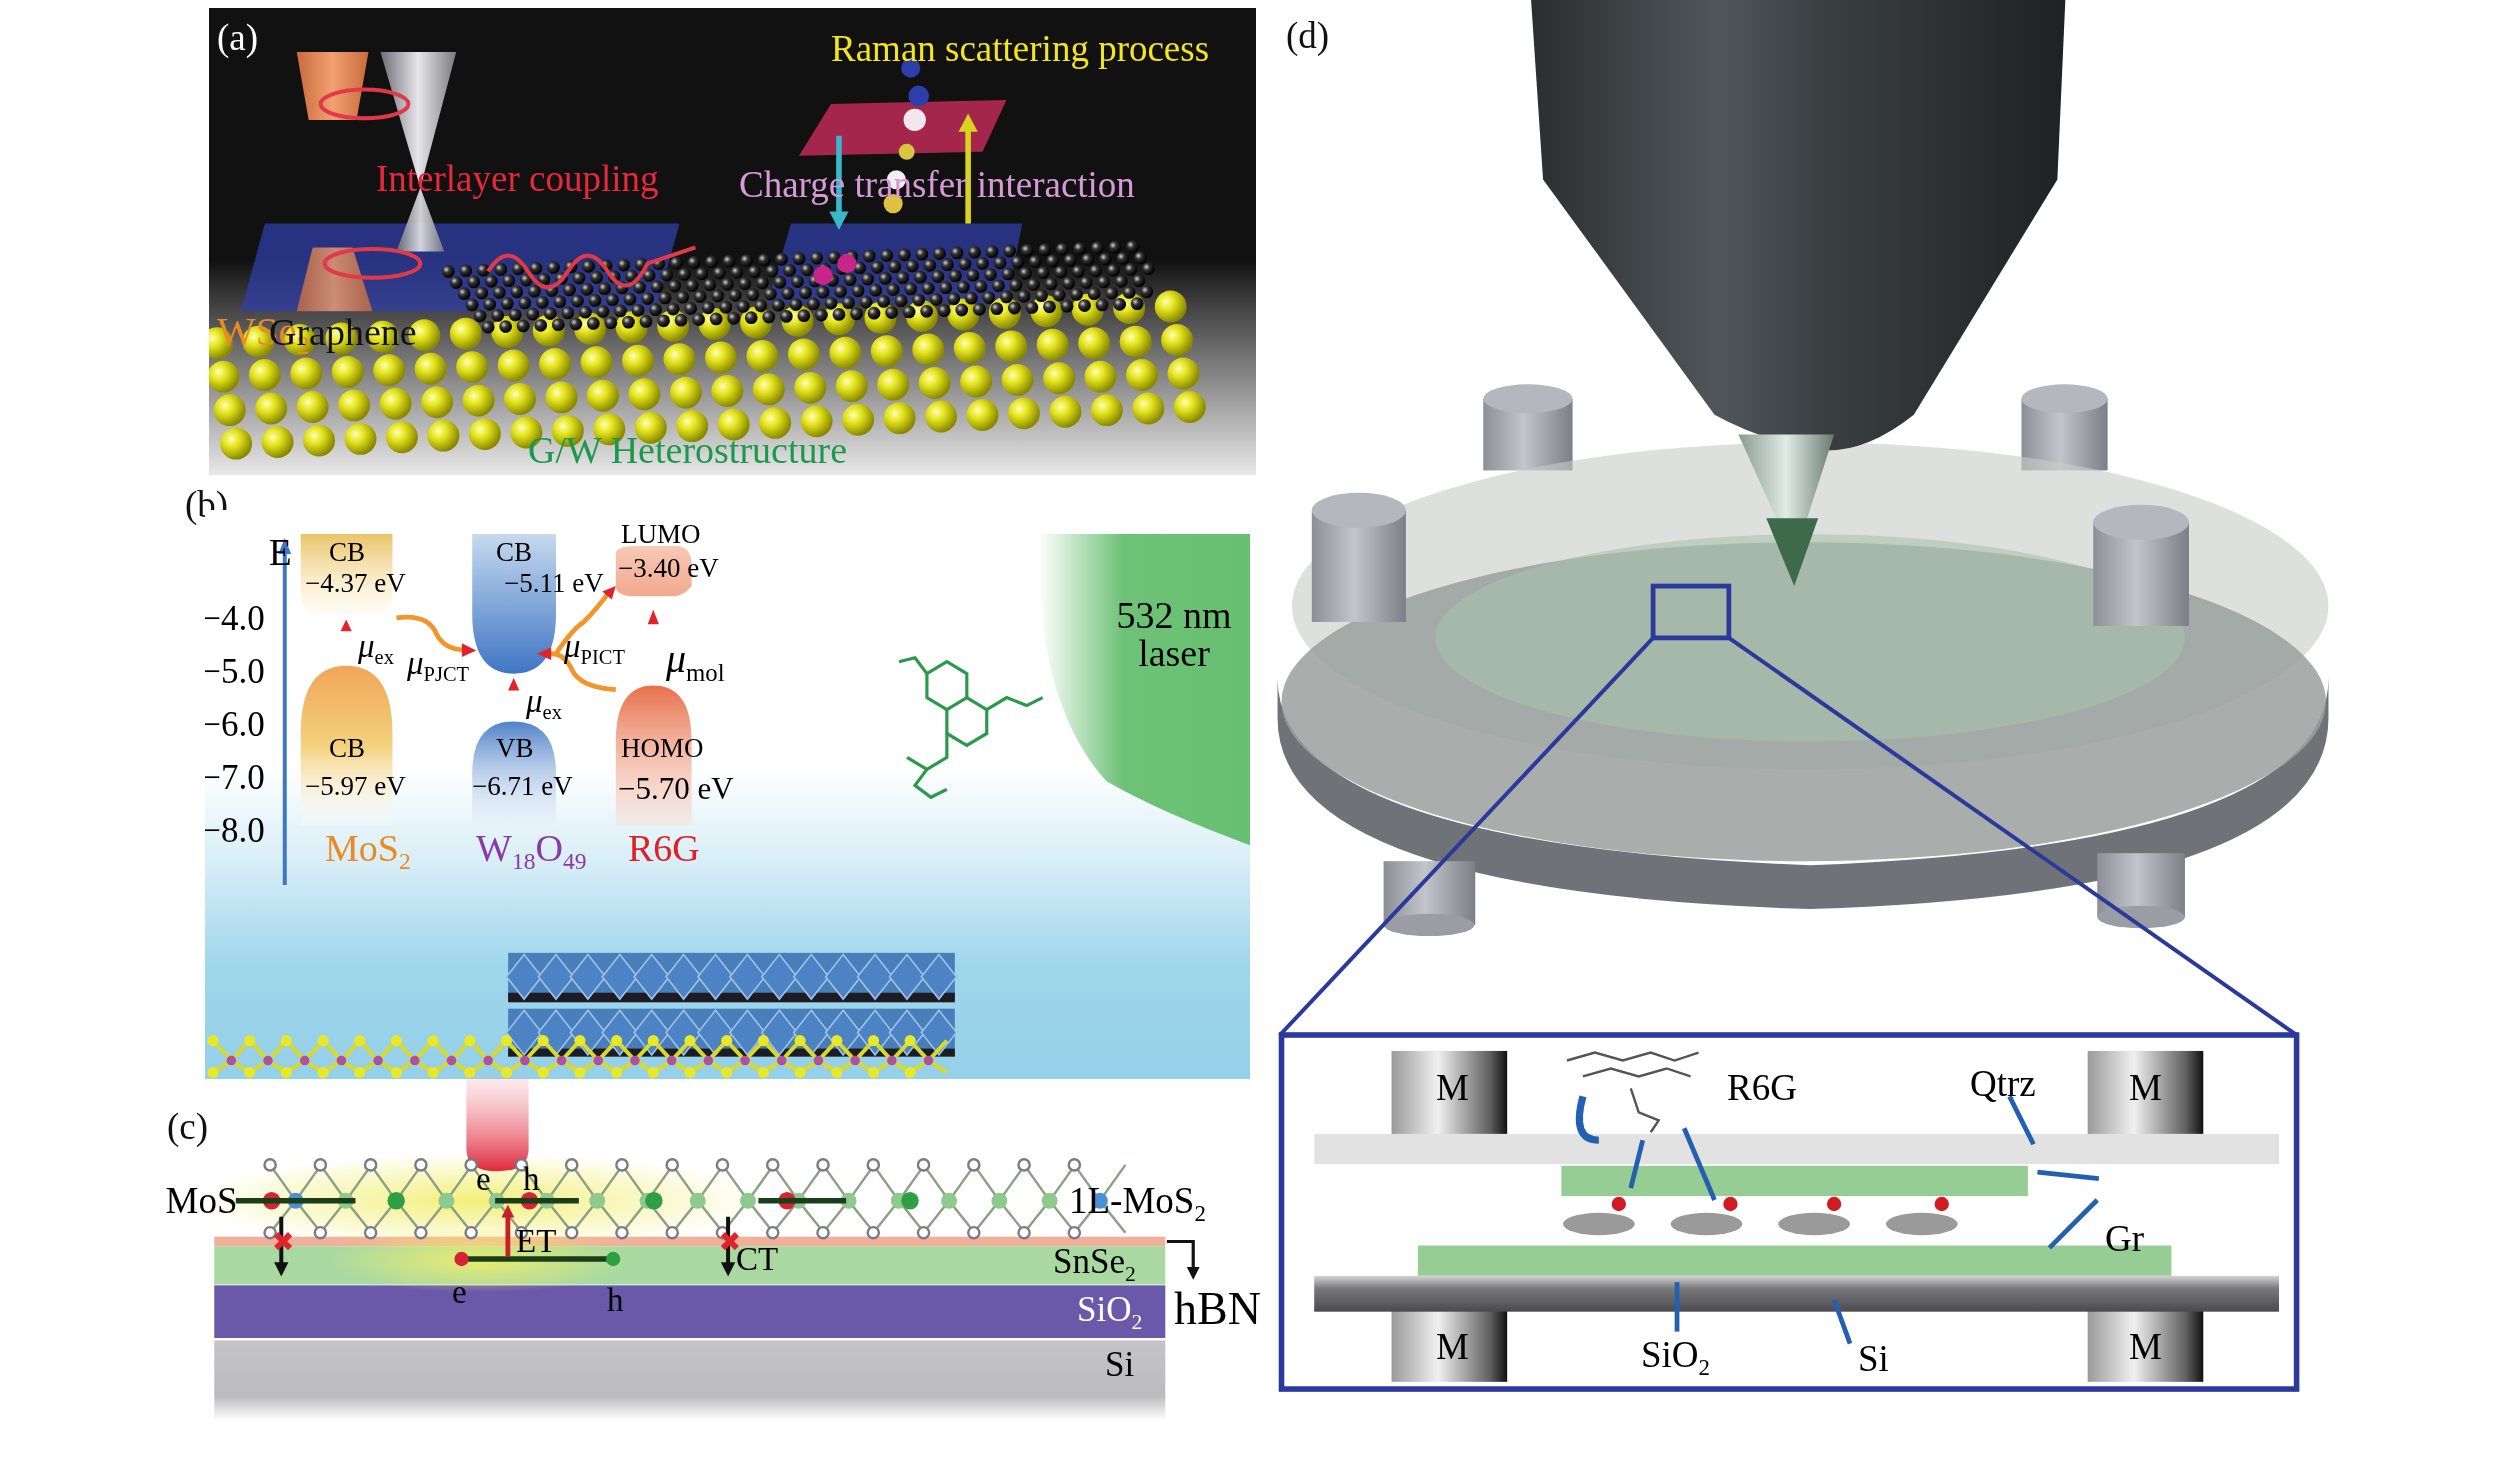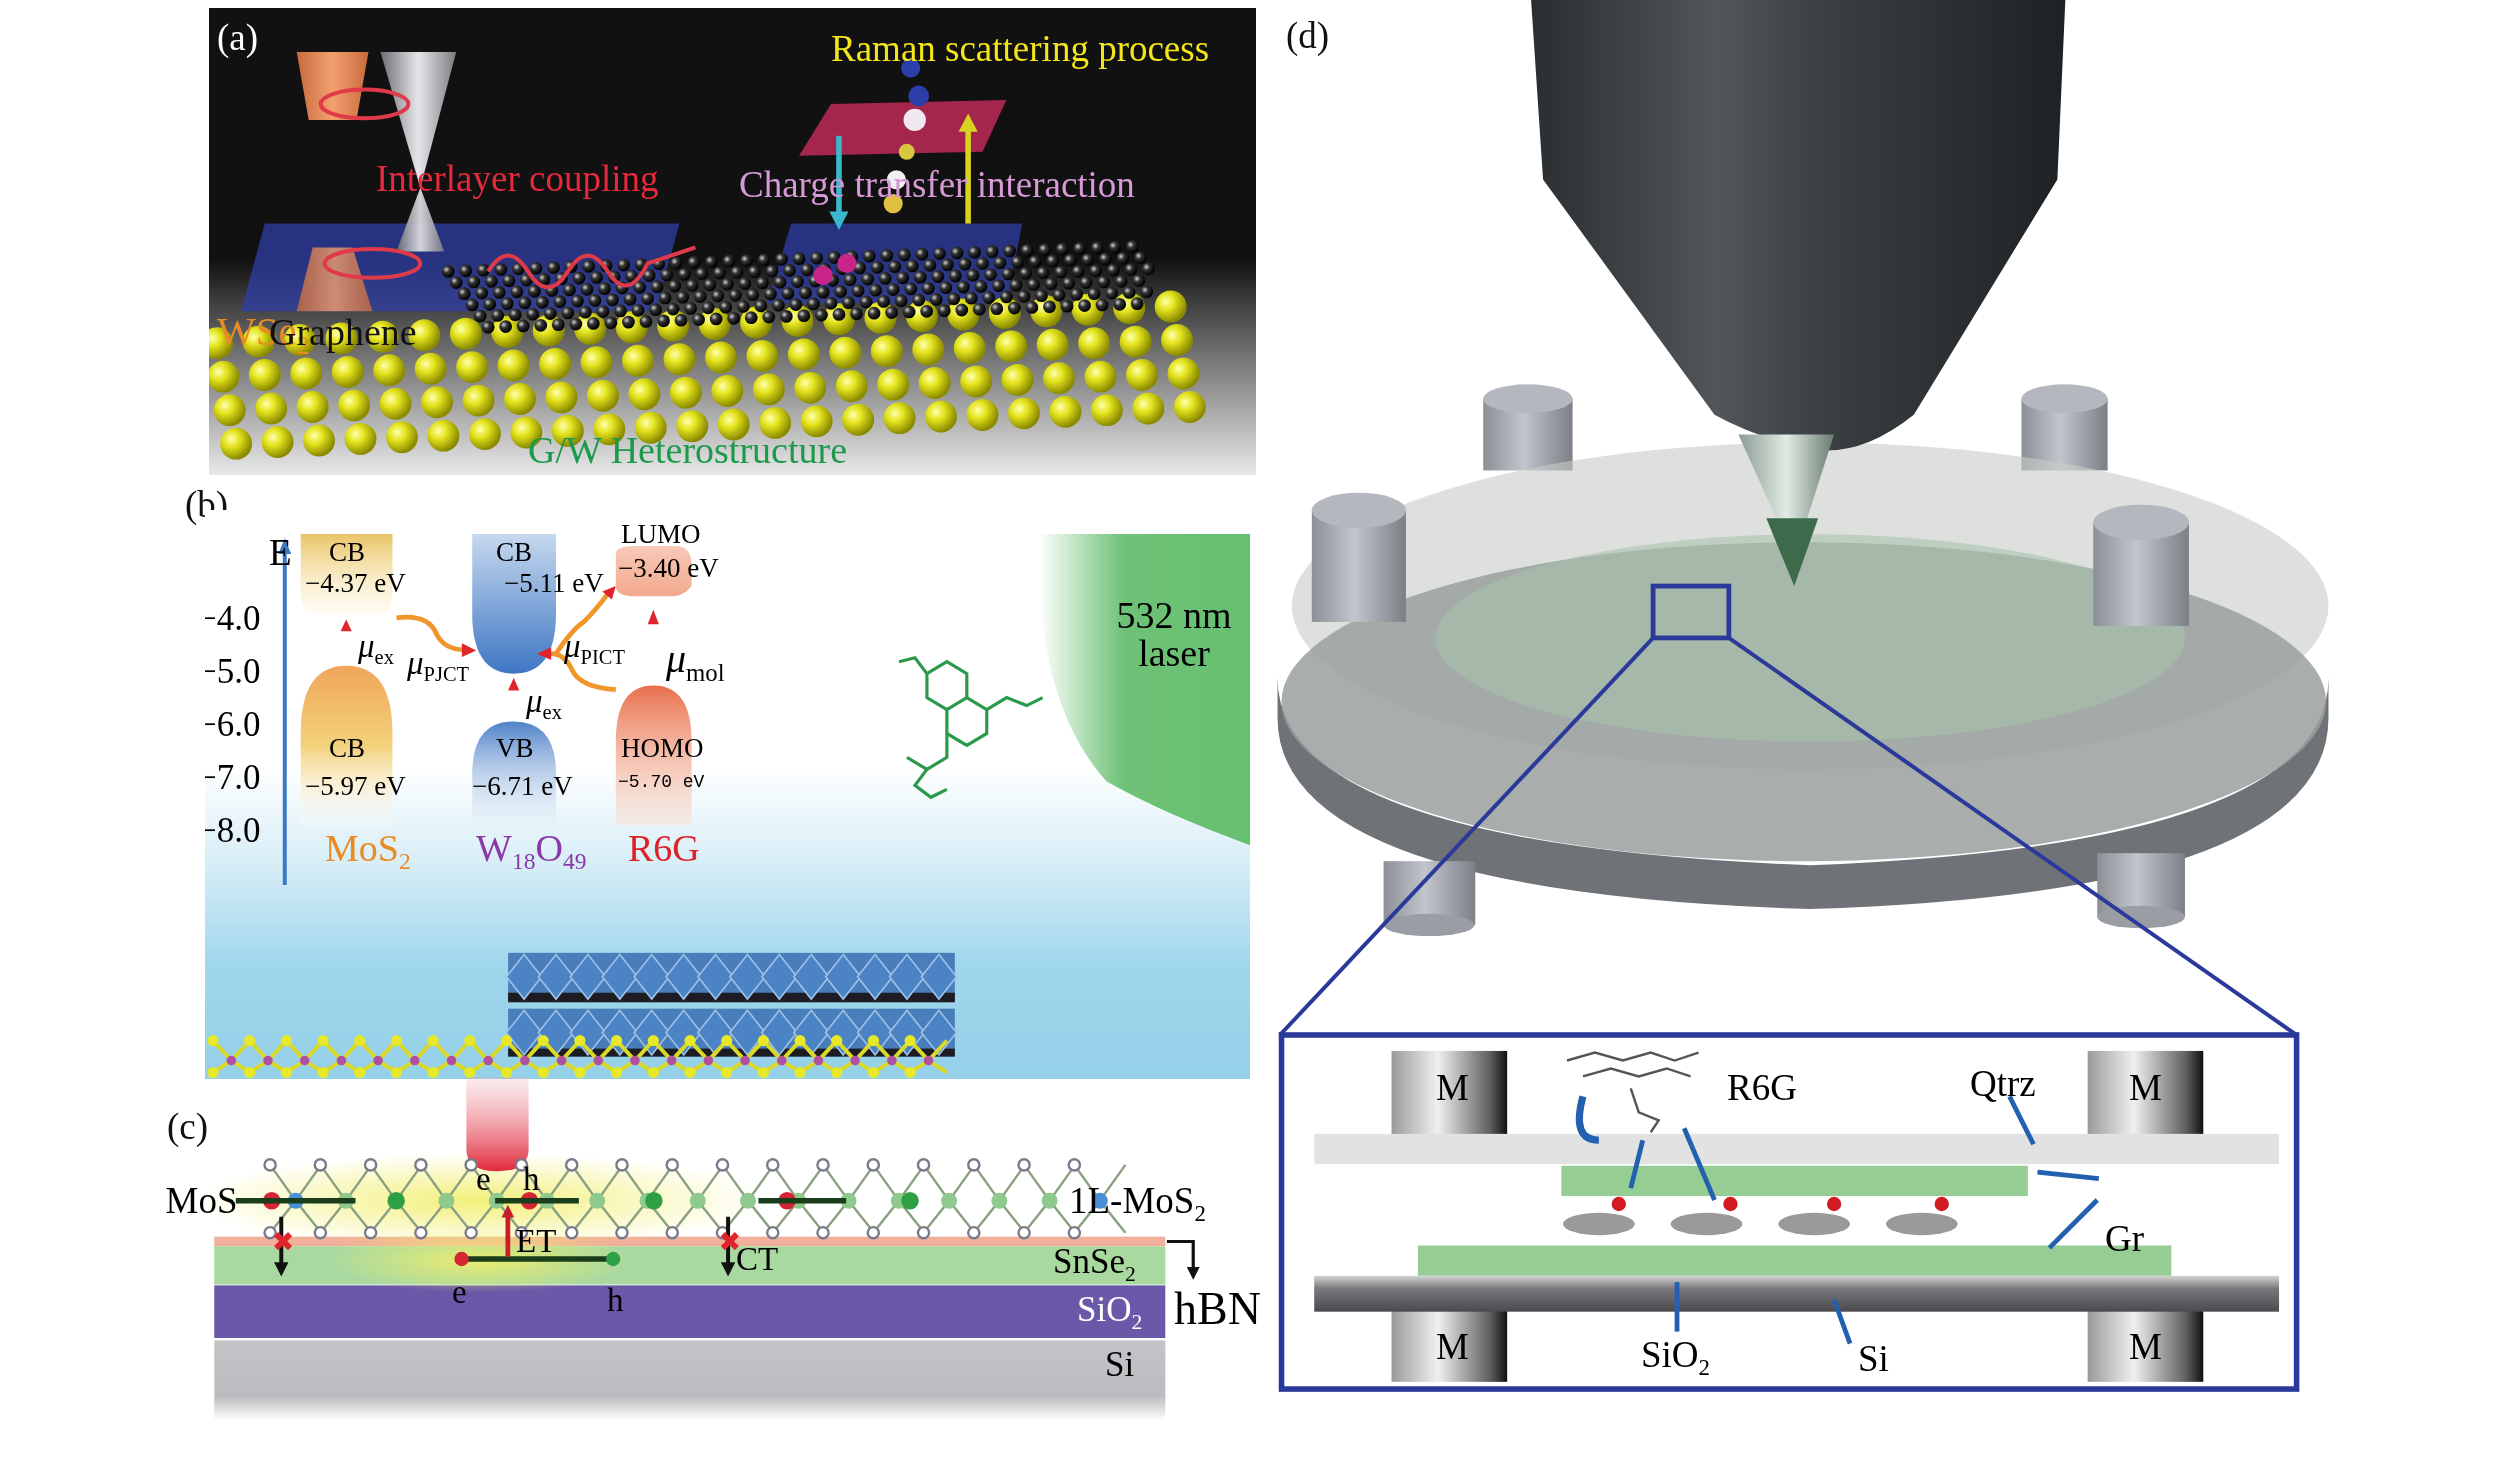--- a/index.html
+++ b/index.html
@@ -619,21 +619,21 @@
         <circle cx="838" cy="665" r="7" fill="#e8e82a"></circle>
         <circle cx="838" cy="705" r="7" fill="#e8e82a"></circle>
         <polyline points="884,665 907,690 930,665" stroke="#d9d92a" stroke-width="5" fill="none"></polyline>
         <polyline points="884,705 907,690 930,705" stroke="#d9d92a" stroke-width="5" fill="none"></polyline>
         <circle cx="907" cy="690" r="6" fill="#b050a0"></circle>
         <circle cx="884" cy="665" r="7" fill="#e8e82a"></circle>
         <circle cx="884" cy="705" r="7" fill="#e8e82a"></circle>
       </g>
   </svg>
   <div class="lbl" style="left:64px;top:24px;font-size:37px;">E</div>
-  <div class="abs" style="left:-8px;top:82px;width:72px;font-size:35px;text-align:left;line-height:53px;">
+  <div class="abs" style="left:-8px;top:82px;width:72px;font-size:35px;text-align:center;line-height:53px;">
     <div>−4.0</div>
     <div>−5.0</div>
     <div>−6.0</div>
     <div>−7.0</div>
     <div>−8.0</div>
   </div>
 
   <div class="lbl" style="left:124px;top:29px;font-size:27px;">CB</div>
   <div class="lbl" style="left:100px;top:60px;font-size:27px;">−4.37 eV</div>
   <div class="lbl" style="left:153px;top:120px;font-size:33px;font-style:italic;"><span>μ</span><sub style="font-style:normal">ex</sub></div>
@@ -645,21 +645,21 @@
   <div class="lbl" style="left:267px;top:60px;font-size:27px;margin-left:32px;">−5.11 eV</div>
   <div class="lbl" style="left:321px;top:175px;font-size:33px;font-style:italic;"><span>μ</span><sub style="font-style:normal">ex</sub></div>
   <div class="lbl" style="left:291px;top:225px;font-size:27px;">VB</div>
   <div class="lbl" style="left:267px;top:263px;font-size:27px;">−6.71 eV</div>
   <div class="lbl" style="left:271px;top:319px;font-size:38px;color:#8a3aa8;"><span>W</span><sub>18</sub><span>O</span><sub>49</sub></div>
 
   <div class="lbl" style="left:416px;top:11px;font-size:27px;">LUMO</div>
   <div class="lbl" style="left:413px;top:45px;font-size:27px;">−3.40 eV</div>
   <div class="lbl" style="left:461px;top:129px;font-size:40px;font-style:italic;"><span>μ</span><sub style="font-style:normal">mol</sub></div>
   <div class="lbl" style="left:416px;top:225px;font-size:27px;">HOMO</div>
-  <div class="lbl" style="left:413px;top:263px;font-size:18px;font-family:Liberation Mono, monospace;">−5.70 eV</div>
+  <div class="lbl" style="left:413px;top:263px;font-size:31px;">−5.70 eV</div>
   <div class="lbl" style="left:423px;top:319px;font-size:38px;color:#e01f26;">R6G</div>
 
   <div class="lbl" style="left:202px;top:137px;font-size:33px;font-style:italic;"><span>μ</span><sub style="font-style:normal">PJCT</sub></div>
   <div class="lbl" style="left:359px;top:120px;font-size:33px;font-style:italic;"><span>μ</span><sub style="font-style:normal">PICT</sub></div>
 
   <div class="abs" style="left:905px;top:86px;width:128px;text-align:center;font-size:38px;line-height:1.0;">
     <div>532 nm</div>
     <div>laser</div>
   </div>
 </div>

